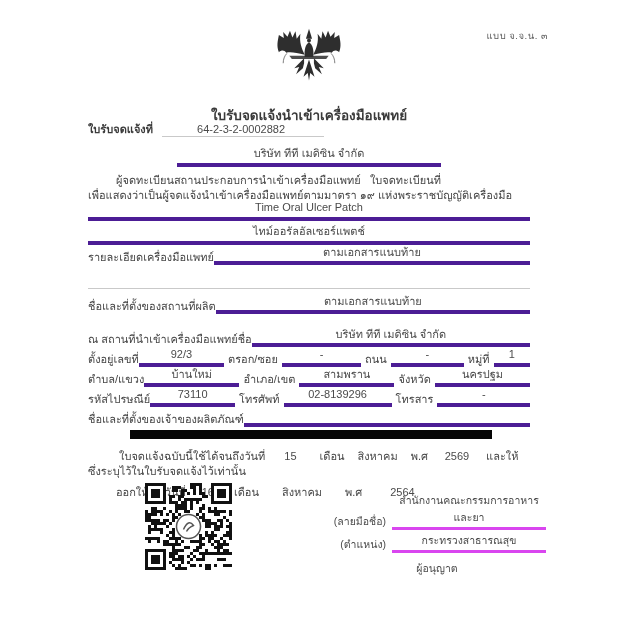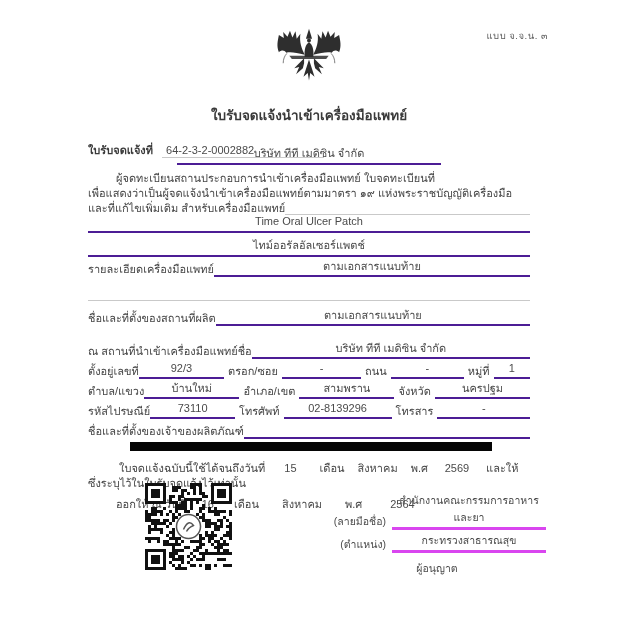--- a/index.html
+++ b/index.html
@@ -4,28 +4,28 @@
 <style>
   html,body{margin:0;padding:0;background:#fff;}
   .doc{
     position:relative;width:618px;height:618px;background:#ffffff;
     font-family:"Liberation Sans","DejaVu Sans",sans-serif;
     color:#454545;font-size:11px;overflow:hidden;
   }
   .form-code{position:absolute;top:28px;right:70px;font-size:9.5px;color:#5a5a5a;letter-spacing:.5px;}
   .emblem{position:absolute;top:22px;left:50%;transform:translateX(-50%);}
   .title{position:absolute;top:104px;left:0;width:100%;text-align:center;font-weight:bold;font-size:13.5px;color:#3a3a3a;}
-  .receipt-line{position:absolute;top:141px;left:88px;}
+  .receipt-line{position:absolute;top:120px;left:88px;text-align:center;}
   .receipt-line .lbl{font-weight:bold;color:#3a3a3a;}
   .receipt-line .val{display:inline-block;min-width:150px;margin-left:6px;border-bottom:1px solid #c9c9c9;padding:0 8px 1px 4px;color:#4a4a4a;}
   .content{position:absolute;top:140px;left:88px;width:442px;}
   .center{text-align:center;}
   .bold{font-weight:bold;color:#3a3a3a;}
   .row{display:flex;align-items:flex-end;white-space:nowrap;}
-  .ul{border-bottom:2px solid #4c1d95;text-align:center;padding-bottom:1px;color:#4a4a4a;}
+  .ul{border-bottom:4px solid #4c1d95;text-align:center;padding-bottom:1px;color:#4a4a4a;}
   .grow{flex:1;}
   .heading{font-size:11.5px;margin-top:2px;}
   .company-center{margin-top:4px;display:flex;justify-content:center;}
   .company-center .ul{min-width:264px;}
   .para{margin-top:6px;line-height:14px;}
   .indent{display:inline-block;width:28px;}
   .line{height:15px;line-height:15px;overflow:hidden;}
   .fullul{border-bottom:1px solid #c9c9c9;}
   .namerow{height:18px;line-height:17px;}
   .fieldrow{height:19px;line-height:16px;margin-top:1px;}
@@ -76,28 +76,24 @@
   </div>
 
   <div class="content">
     <div class="company-center">
       <span class="ul">บริษัท ทีที เมดิซิน  จำกัด</span>
     </div>
 
     <div class="para">
       <div class="line">
         <span class="indent"></span><span>ผู้จดทะเบียนสถานประกอบการนำเข้าเครื่องมือแพทย์</span>
-        <span style="">ใบจดทะเบียนที่</span>
+        <span style="margin-left:6px;">ใบจดทะเบียนที่</span>
         
       </div>
       <div class="line">เพื่อแสดงว่าเป็นผู้จดแจ้งนำเข้าเครื่องมือแพทย์ตามมาตรา ๑๙ แห่งพระราชบัญญัติเครื่องมือแพทย์ พ.ศ. ๒๕๕๑</div>
-      <div class="row">
-        <span>และที่แก้ไขเพิ่มเติม  สำหรับเครื่องมือแพทย์</span>
-        <span class="grow fullul"></span>
-      </div>
     </div>
 
     <div class="row namerow">
         <span class="ul grow">Time Oral Ulcer Patch</span>
       </div>
     <div class="row namerow gap6">
         <span class="ul grow">ไทม์ออรัลอัลเซอร์แพตช์</span>
       </div>
 
     <div class="row fieldrow">

